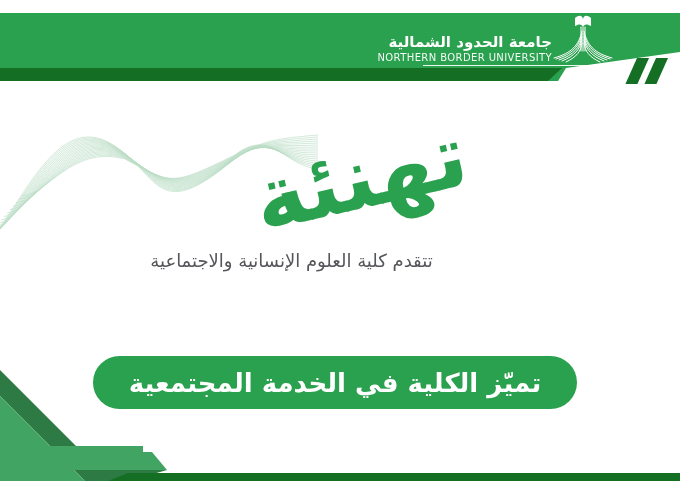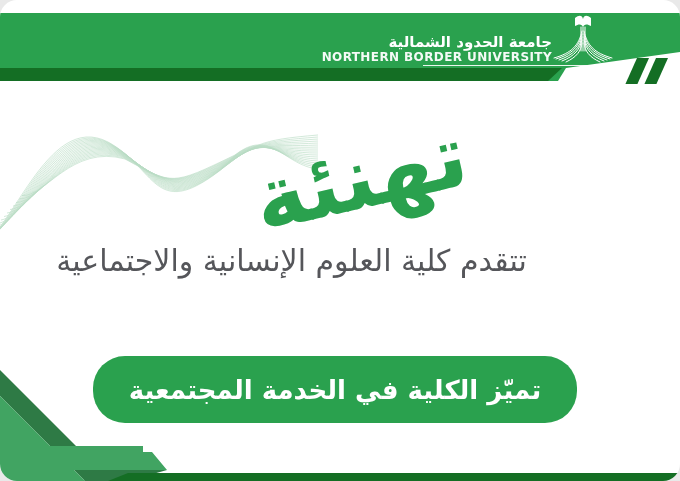--- a/index.html
+++ b/index.html
@@ -15,21 +15,20 @@
   body{
     margin:0;
     background:#e9e9e9;
     font-family:"DejaVu Sans", sans-serif;
   }
   .card{
     position:relative;
     width:680px;height:481px;
     background:var(--white);
     overflow:hidden;
-    border-radius:17px;
   }
   
   .header-bar{
     position:absolute;left:0;top:13px;width:680px;height:68px;
     background:var(--primary-green);
   }
   .header-dark-stripe{
     position:absolute;left:0;top:55px;width:562px;height:13px;
     background:var(--dark-green);
     clip-path:polygon(0 0,100% 0,calc(100% - 14px) 100%,0 100%);
@@ -46,43 +45,43 @@
     transform-origin:0 0;
   }
   .slash.s1{left:637px;}
   .slash.s2{left:656px;}
   
   .logo-text{
     position:absolute;right:128px;top:33px;
     text-align:right;color:var(--white);direction:rtl;
   }
   .logo-ar{font-size:15px;font-weight:bold;line-height:18px;letter-spacing:0;}
-  .logo-en{font-size:12px;letter-spacing:0.4px;direction:ltr;line-height:13px;font-weight:bold;opacity:.95;}
+  .logo-en{font-size:10px;letter-spacing:0.4px;direction:ltr;line-height:13px;font-weight:normal;opacity:.95;}
   .logo-underline{
     position:absolute;left:423px;top:65px;width:186px;height:1.4px;
     background:var(--white);opacity:.9;
   }
   .emblem{position:absolute;left:552px;top:13px;}
   
   .waves{position:absolute;left:-4px;top:80px;pointer-events:none;}
   .calligraphy{
     position:absolute;left:215px;top:108px;width:290px;height:140px;
     display:flex;align-items:center;justify-content:center;
     font-size:88px;font-weight:bold;color:var(--primary-green);
     transform:rotate(-13deg);
     direction:rtl;line-height:1;
   }
   .message{
     position:absolute;left:0;top:240px;width:583px;
     text-align:center;direction:rtl;
     color:var(--text-gray);
-    font-size:30px;line-height:41px;font-weight:normal;
+    font-size:18px;line-height:41px;font-weight:normal;
   }
   .highlight-pill{
-    position:absolute;left:93px;top:356px;width:484px;height:67px;
+    position:absolute;left:93px;top:356px;width:484px;height:53px;
     background:var(--primary-green);
     border-radius:32px;
     display:flex;align-items:center;justify-content:center;
     color:var(--white);font-size:26px;font-weight:bold;direction:rtl;
   }
   
   .footer-deco{position:absolute;left:0;top:360px;}
 </style>
 </head>
 <body>

